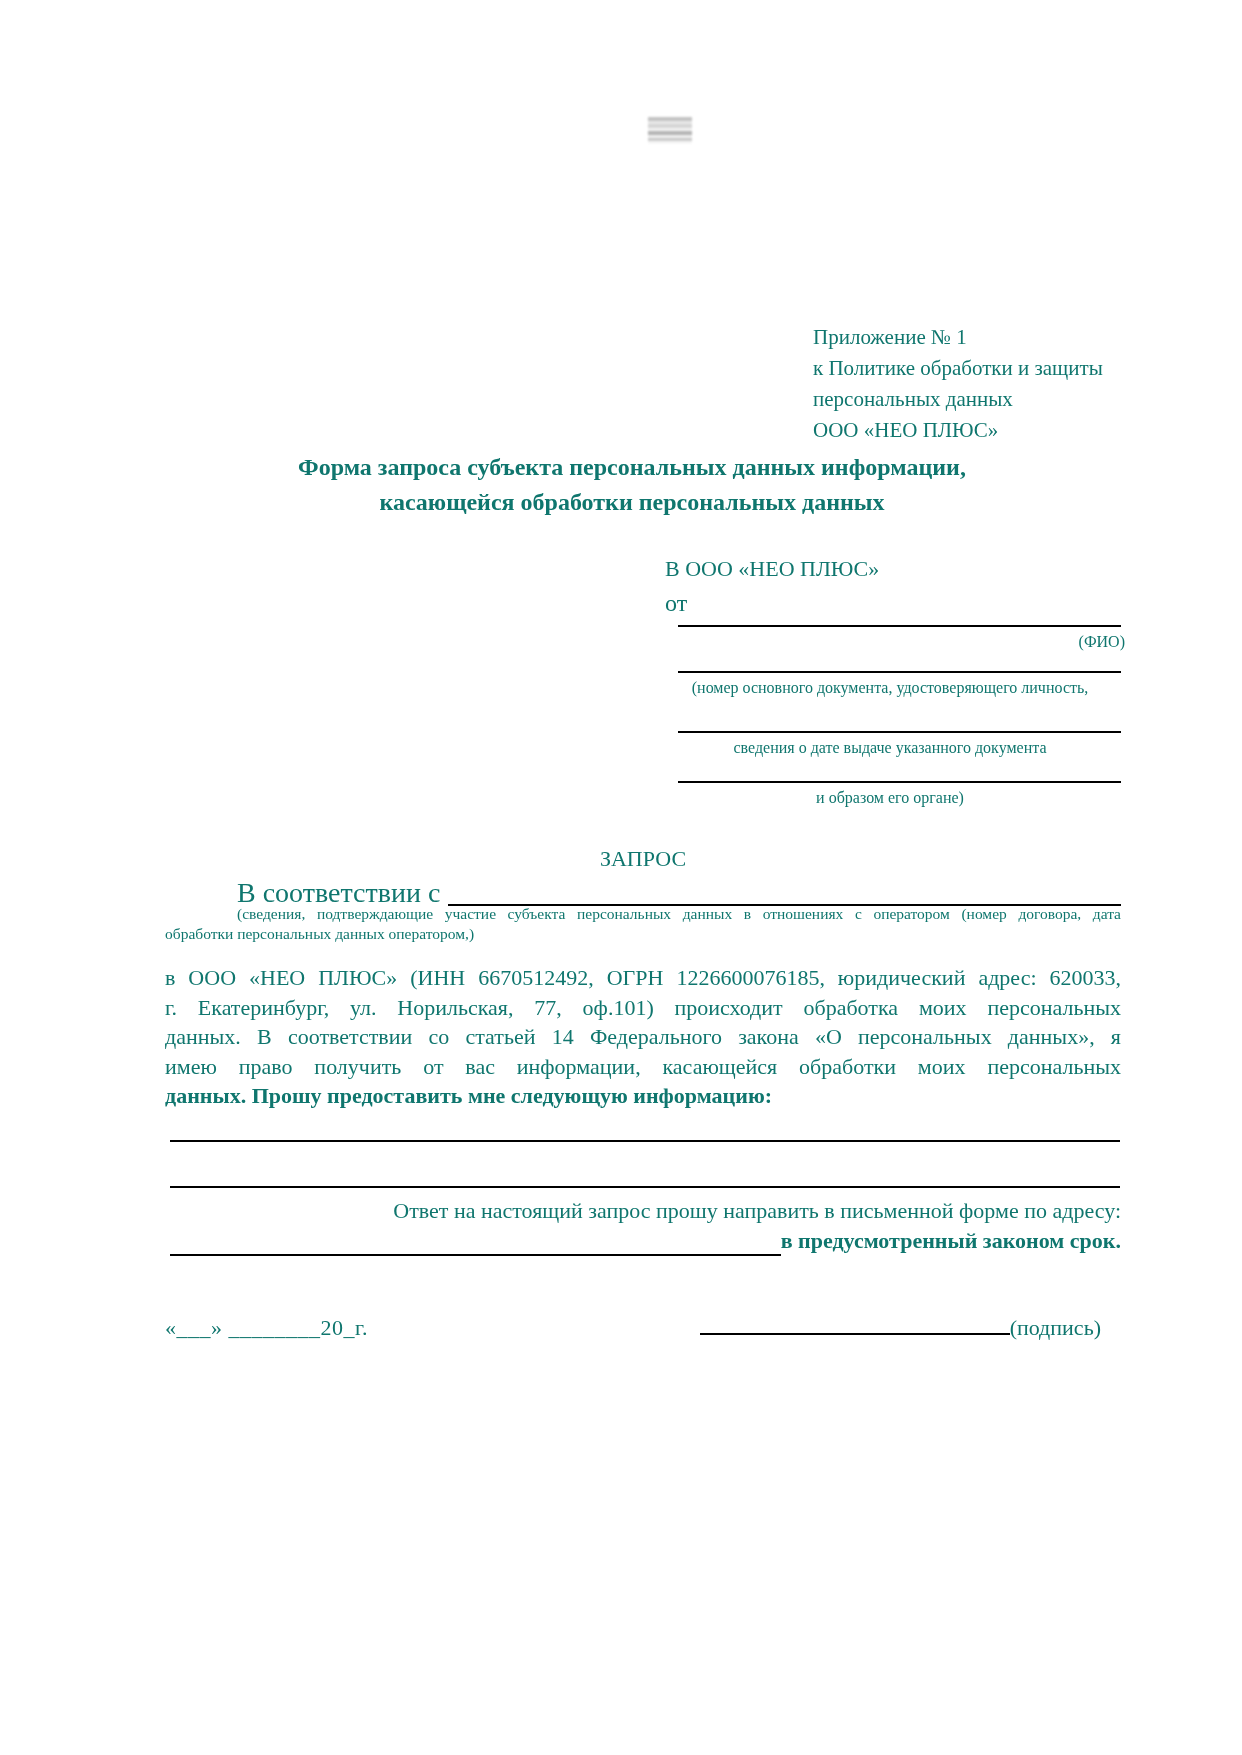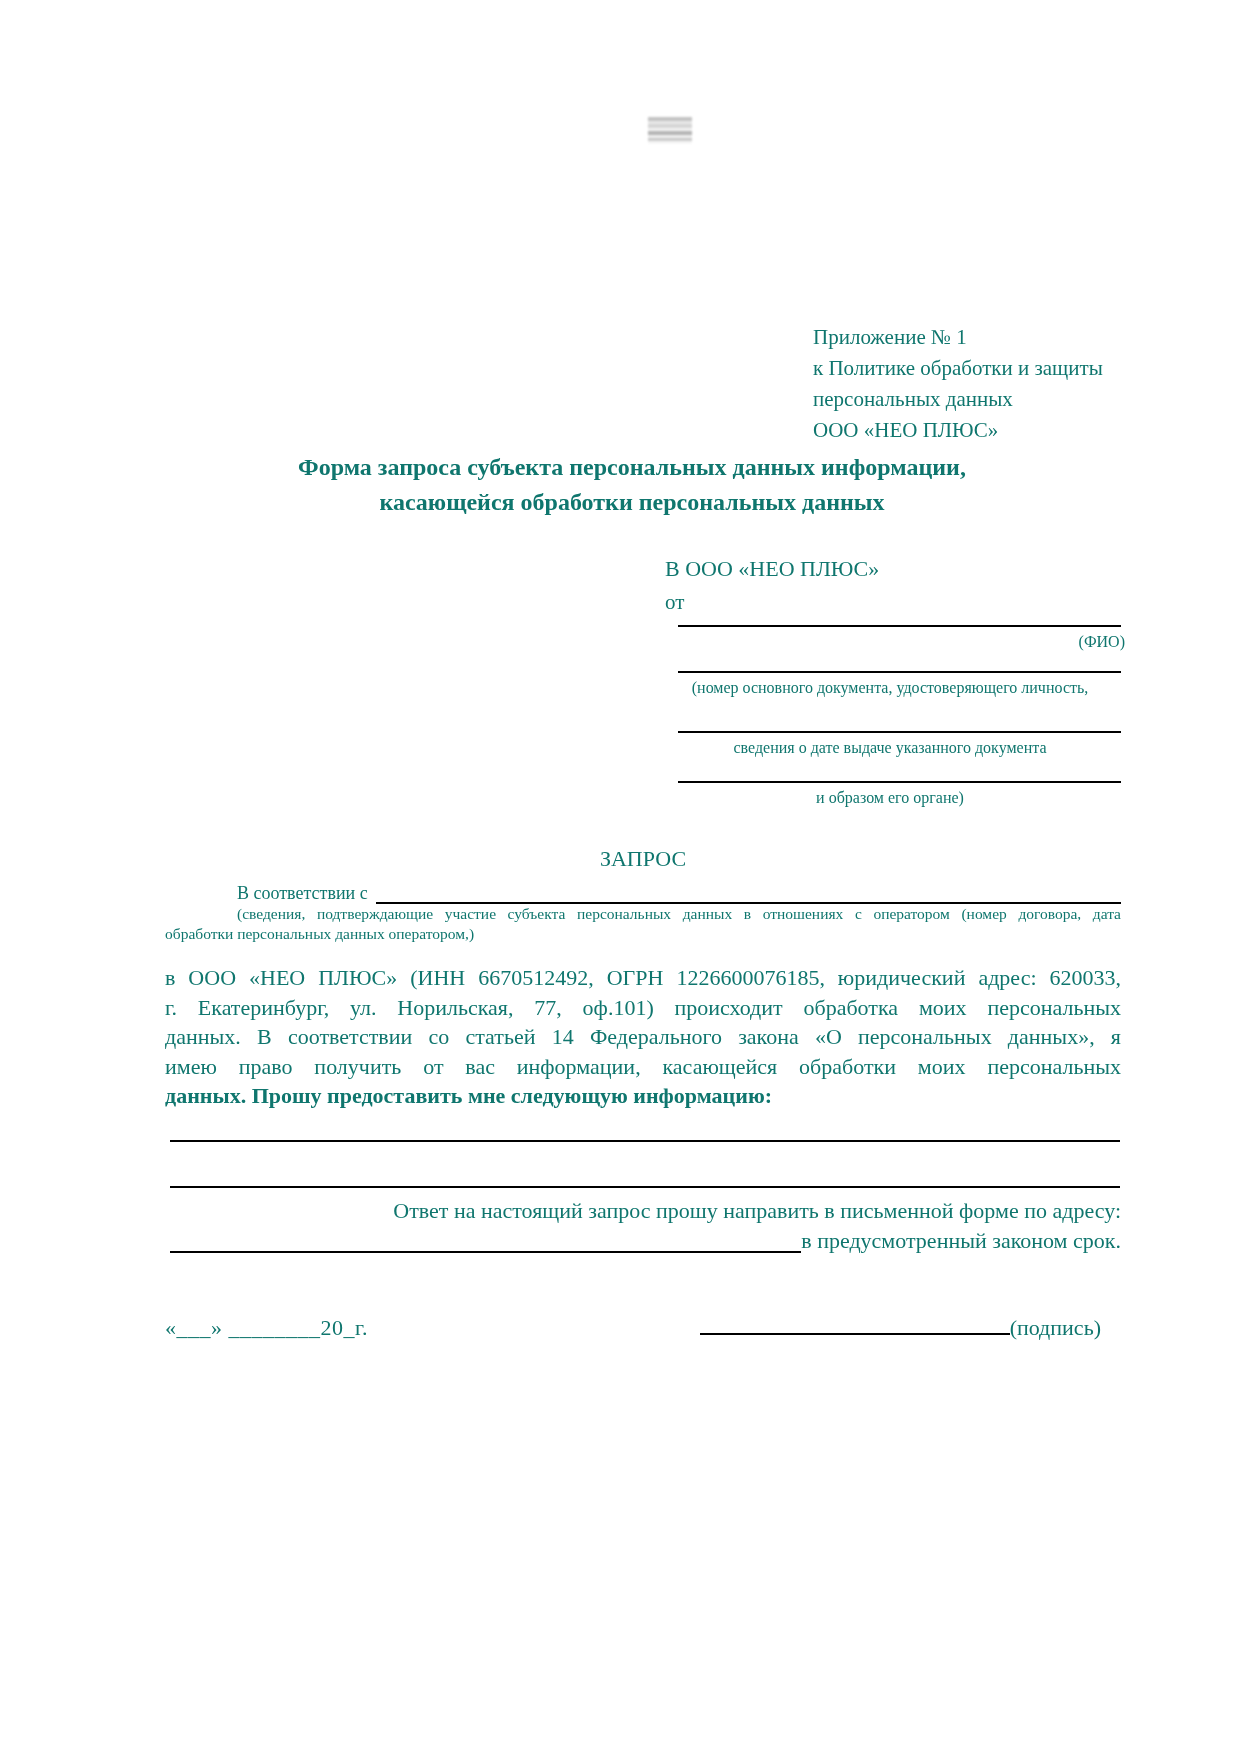--- a/index.html
+++ b/index.html
@@ -44,21 +44,21 @@
     position: absolute;
     left: 143px;
     width: 978px;
     top: 450px;
     text-align: center;
     font-weight: bold;
     font-size: 24px;
     line-height: 35px;
   }
   .addressee { position: absolute; left: 665px; top: 556px; font-size: 22px; white-space: nowrap; }
-  .from-label { position: absolute; left: 665px; top: 590px; font-size: 21px; }
+  .from-label { position: absolute; left: 665px; top: 590px; font-size: 24px; }
   .rule {
     position: absolute;
     left: 678px;
     width: 443px;
     border-bottom: 2px solid #000;
     height: 0;
   }
   .field-caption {
     position: absolute;
     left: 655px;
@@ -74,22 +74,22 @@
     top: 846px;
     text-align: center;
     font-size: 22px;
   }
   .accordance-row {
     position: absolute;
     left: 165px;
     width: 956px;
     top: 880px;
     display: flex;
-    align-items: flex-start;
-    font-size: 18px;
+    align-items: flex-end;
+    font-size: 28px;
     line-height: 26px;
   }
   .accordance-row .lead { padding-left: 72px; white-space: nowrap; }
   .accordance-row .fill {
     flex: 1;
     border-bottom: 2px solid #000;
     height: 22px;
     margin-left: 8px;
   }
   .fine-print {
@@ -122,21 +122,21 @@
   }
   .reply-par {
     position: absolute;
     left: 165px;
     width: 956px;
     top: 1196px;
     font-size: 22px;
     line-height: 30px;
   }
   .reply-par .r1 { text-align: right; }
-  .reply-par .r2 { display: flex; align-items: center; }
+  .reply-par .r2 { display: flex; align-items: flex-end; font-weight: bold; }
   .reply-par .r2 .fill {
     flex: 1;
     border-bottom: 2px solid #000;
     height: 22px;
     margin-left: 5px;
   }
   .reply-par .r2 .tail { white-space: nowrap; }
   .footer-row {
     position: absolute;
     left: 165px;

